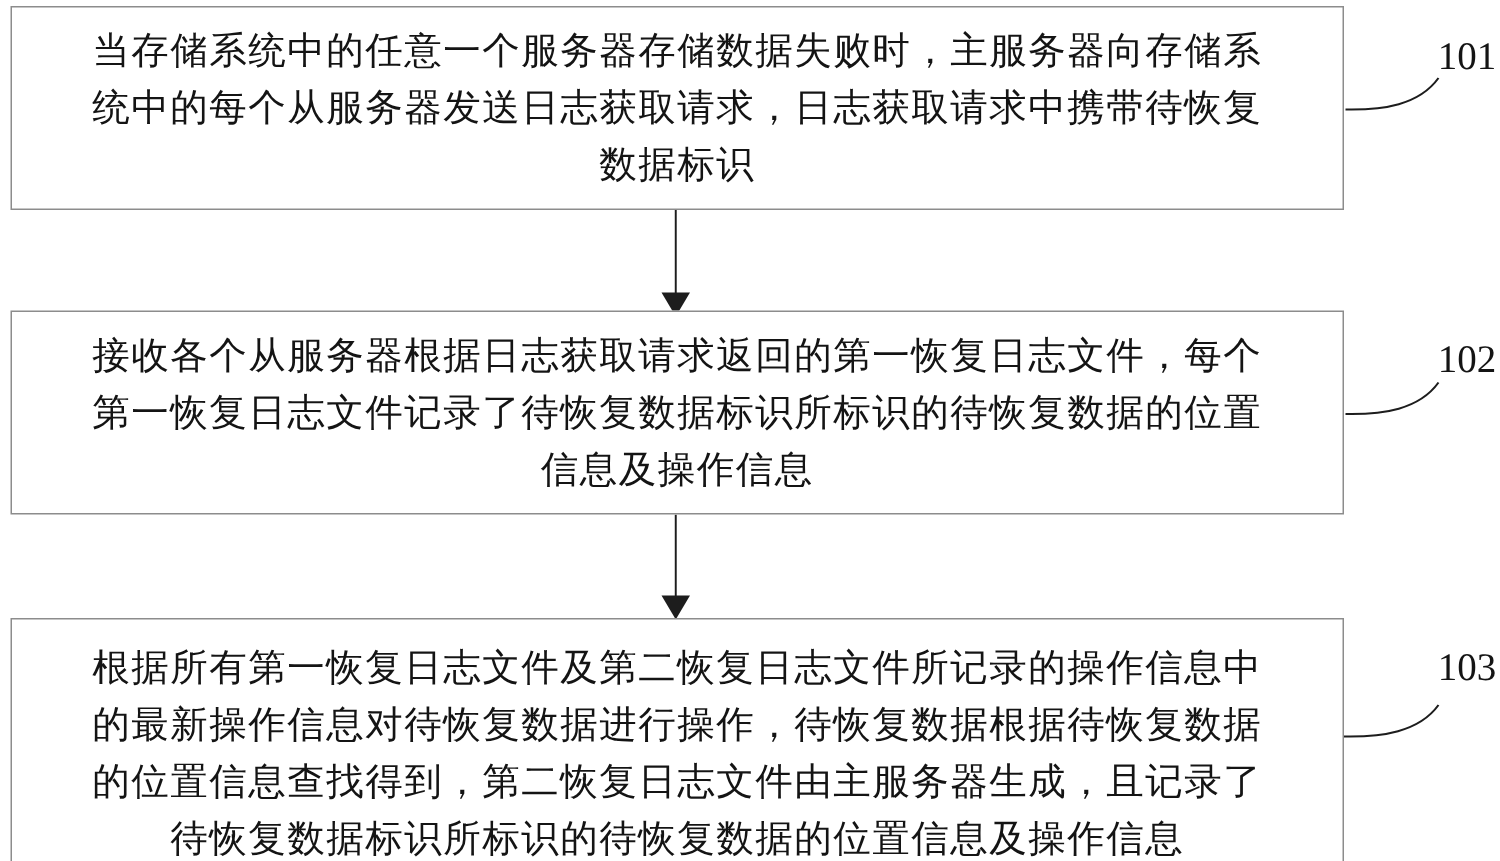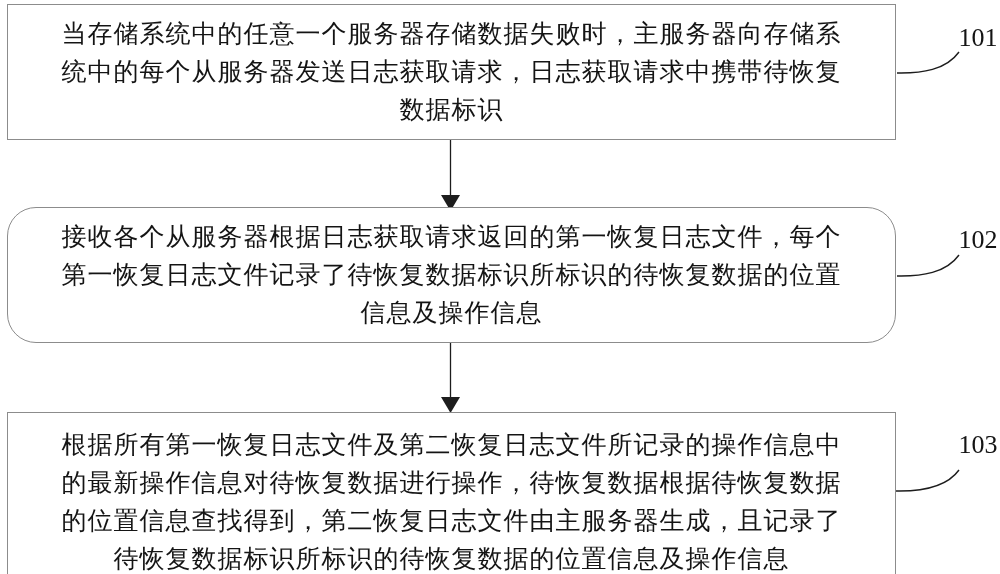--- a/index.html
+++ b/index.html
@@ -37,21 +37,21 @@
   .step-text {
     width: 100%;
     text-align: center;
     white-space: pre-line;
     font-size: 25px;
     line-height: 38px;
     letter-spacing: 1px;
     color: #141414;
   }
   .box-1 { top: 4px;   height: 136px; }
-  .box-2 { top: 207px; height: 136px; border-radius: 29px; }
+  .box-2 { top: 207px; height: 136px; }
   .box-3 { top: 412px; height: 179px; }
   .step-label {
     position: absolute;
     left: 950px;
     width: 56px;
     text-align: center;
     font-family: "Liberation Serif", "DejaVu Serif", serif;
     font-size: 26px;
     line-height: 26px;
     color: #141414;

